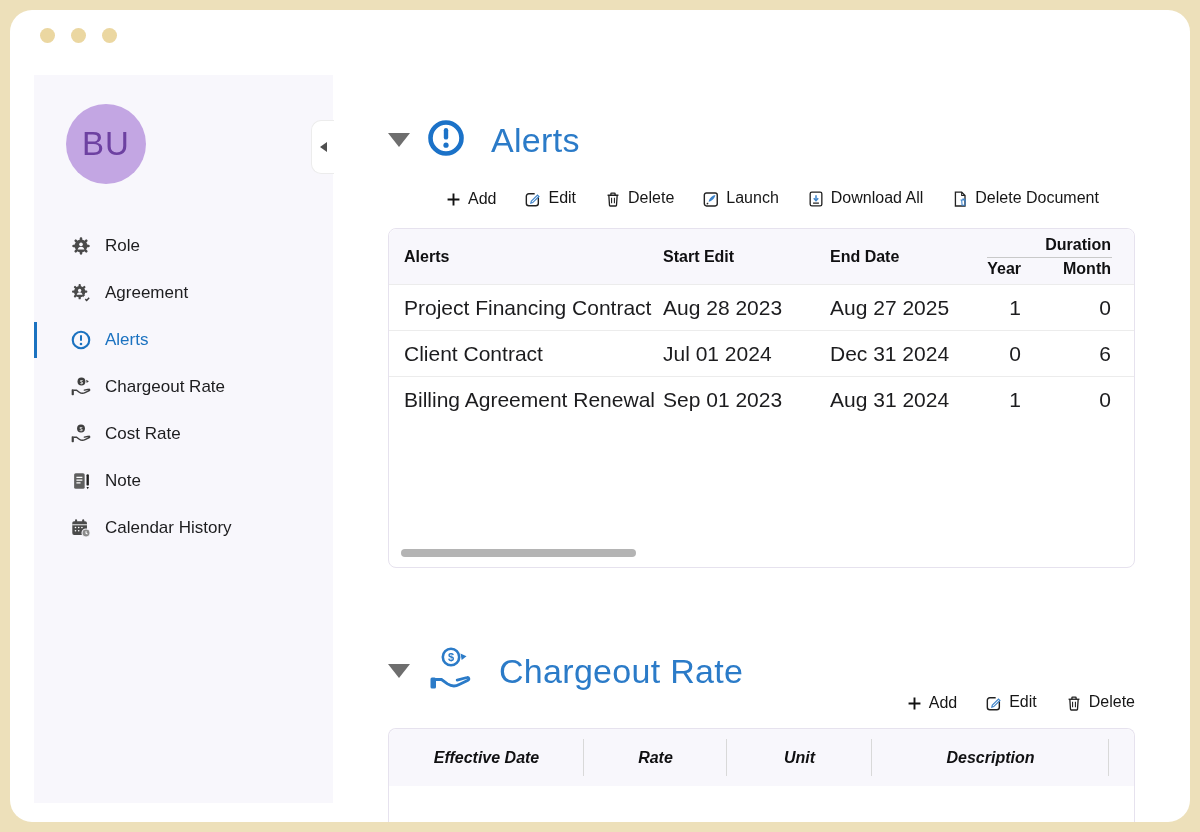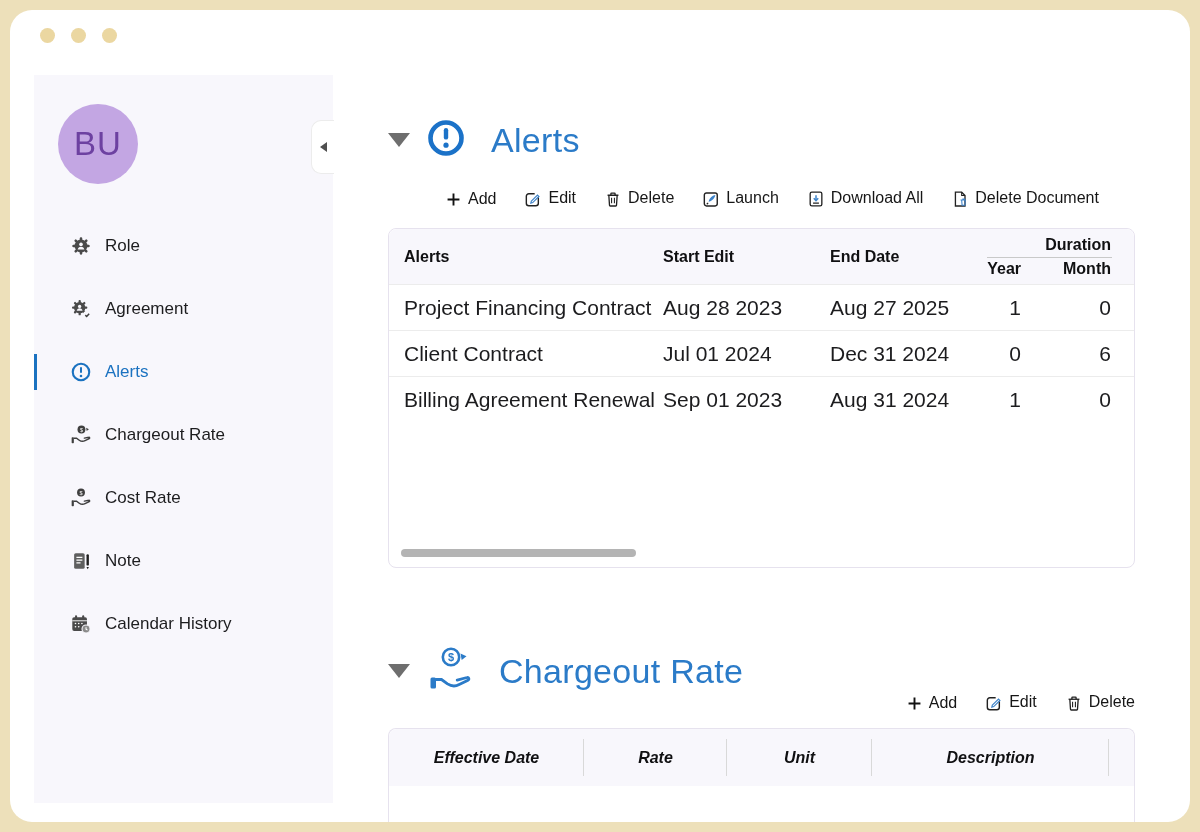--- a/index.html
+++ b/index.html
@@ -15,32 +15,32 @@
   }
   .dots { position:absolute; left:30px; top:18px; display:flex; gap:16px; }
   .dot { width:15px; height:15px; border-radius:50%; background:var(--dot,#EBD7A1); }
 
   
   .sidebar {
     position:absolute; left:24px; top:65px; width:299px; height:728px;
     background:var(--sidebar-bg,#F8F7FC);
   }
   .avatar {
-    position:absolute; left:24px; top:29px; width:80px; height:80px; border-radius:50%;
+    position:absolute; left:32px; top:29px; width:80px; height:80px; border-radius:50%;
     background:var(--avatar-bg,#C3A6E3); color:var(--avatar-text,#6D41A1);
     display:flex; align-items:center; justify-content:center; font-size:33px; letter-spacing:1px;
   }
   .collapse-tab {
     position:absolute; right:-1px; top:45px; width:22px; height:52px;
     background:#fff; border:1px solid #ececec; border-right:none;
     border-radius:10px 0 0 10px; display:flex; align-items:center; justify-content:center;
     cursor:pointer;
   }
   .collapse-arrow { width:0; height:0; border-top:5.5px solid transparent; border-bottom:5.5px solid transparent; border-right:7px solid #4f4f4f; }
-  .menu { position:absolute; left:0; top:151px; width:100%; display:flex; flex-direction:column; gap:23px;justify-content:space-between; }
+  .menu { position:absolute; left:0; top:151px; width:100%; display:flex; flex-direction:column; gap:7px;justify-content:space-between; }
   .menu-item { position:relative; height:40px; display:flex; align-items:center; padding-left:36px; cursor:pointer; }
   .mi-icon { width:22px; height:22px; flex:0 0 22px; }
   .mi-label { margin-left:13px; font-size:17px; color:#1d1d1f; white-space:nowrap; }
   .menu-item.active .mi-label { color:var(--accent,#1B72C0); }
   .menu-item.active::before { content:""; position:absolute; left:0; top:2px; width:3px; height:36px; background:var(--accent,#1B72C0); }
 
   
   .sec-header { position:absolute; display:flex; align-items:center; }
   .sec1-header { left:378px; top:102px; height:56px; }
   .sec2-header { left:378px; top:632px; height:58px; }

